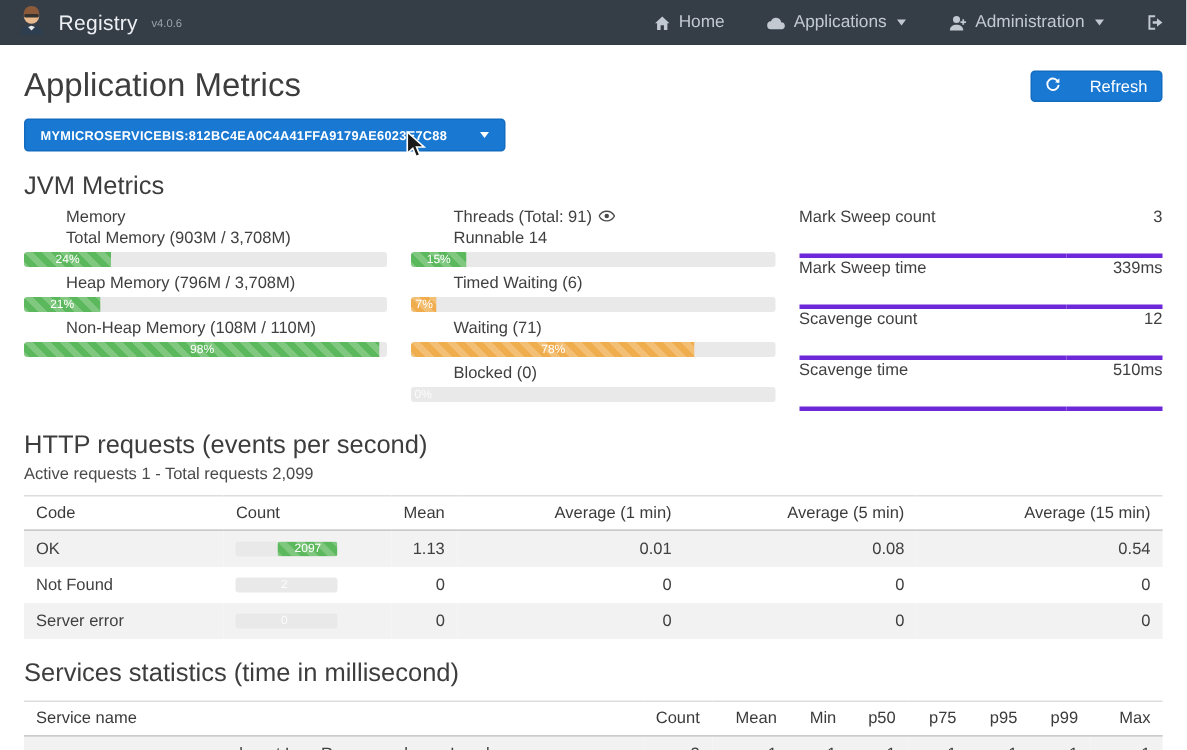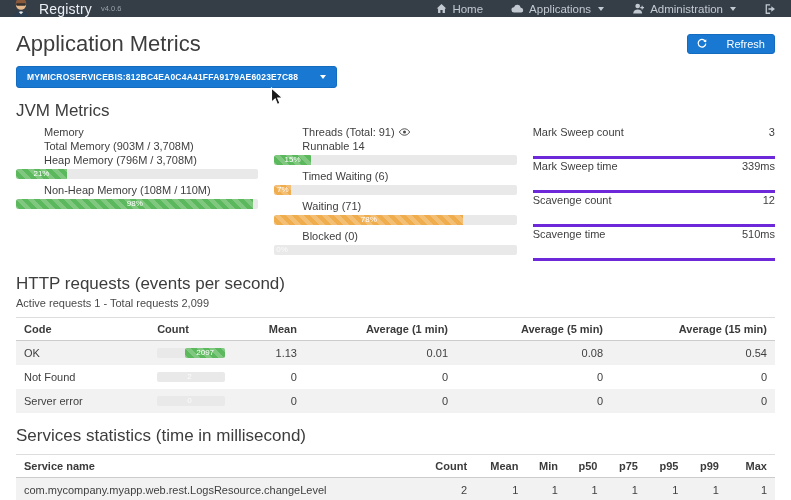--- a/index.html
+++ b/index.html
@@ -1,20 +1,20 @@
 <!DOCTYPE html>
 <html><head>
 <meta charset="utf-8">
 <style>
   * { margin:0; padding:0; box-sizing:border-box; }
   html,body { width:791px; height:500px; overflow:hidden; background:#fff;
     font-family:"Liberation Sans","DejaVu Sans",sans-serif; color:#404040; }
 
   
-  .navbar { height:17px; background:#353d47; display:flex; align-items:center;
+  .navbar { height:30px; background:#353d47; display:flex; align-items:center;
     justify-content:space-between; padding:0 14px 0 10px; }
   .brand { display:flex; align-items:center; gap:7px; cursor:pointer; }
   .brand-name { color:#eceff3; font-size:14px; font-weight:500; letter-spacing:.2px; }
   .brand-ver { color:#9aa3ad; font-size:7.5px; margin-left:2px; }
   .nav-links { display:flex; align-items:center; gap:28px; }
   .nav-item { display:flex; align-items:center; gap:5px; color:#c3c9d0; font-size:11.5px; cursor:pointer; }
   .nav-item svg { display:block; }
   .caret { width:0; height:0; border-left:3.5px solid transparent; border-right:3.5px solid transparent;
     border-top:4px solid #c3c9d0; margin-left:2px; }
 
@@ -51,21 +51,21 @@
   .progress-bar[data-zero="true"] .bar-label { left:2px; transform:none; color:rgba(255,255,255,.85); }
 
   .gc-table { width:100%; border-collapse:collapse; font-size:11px; }
   .gc-table td { padding:1px 0 18px 0; border-bottom:3px solid #6d28d9; color:#404040; }
   .gc-table td.val { text-align:right; }
   .gc-title { font-size:11px; line-height:14px; }
 
   
   .subtitle { font-size:11px; color:#4a4a4a; margin-top:3px; }
   table.data { width:100%; border-collapse:collapse; font-size:11px; margin-top:8px; }
-  table.data th { text-align:left; font-weight:bold; color:#3b3b3b; padding:5px 8px;
+  table.data th { text-align:left; font-weight:normal; color:#3b3b3b; padding:5px 8px;
     border-top:1px solid #ddd; border-bottom:1px solid #ccc; }
   table.data td { padding:6px 8px; color:#404040; }
   table.data th.num, table.data td.num { text-align:right; }
   table.data tbody tr.striped { background:#f2f2f2; }
   .count-progress { width:68px; margin:0;padding-left:28px; }
 
   .mono-ellip { white-space:nowrap; overflow:hidden; text-overflow:ellipsis; }
 
   
   .cursor { position:absolute; left:270px; top:87px; pointer-events:none; z-index:50; }
@@ -149,20 +149,25 @@
 
   
   <h3 class="section-title">JVM Metrics</h3>
 
   <div class="jvm-grid">
 
     <div class="jvm-col">
       <div class="metric-line">Memory</div>
 
       <div class="metric-line">Total Memory (903M / 3,708M)</div>
+      <div class="progress">
+        <div class="progress-bar" data-color="green" data-zero="false" style="width: 24%;">
+          <span class="bar-label">24%</span>
+        </div>
+      </div>
 
       <div class="metric-line">Heap Memory (796M / 3,708M)</div>
       <div class="progress">
         <div class="progress-bar" data-color="green" data-zero="false" style="width: 21%;">
           <span class="bar-label">21%</span>
         </div>
       </div>
 
       <div class="metric-line">Non-Heap Memory (108M / 110M)</div>
       <div class="progress">

